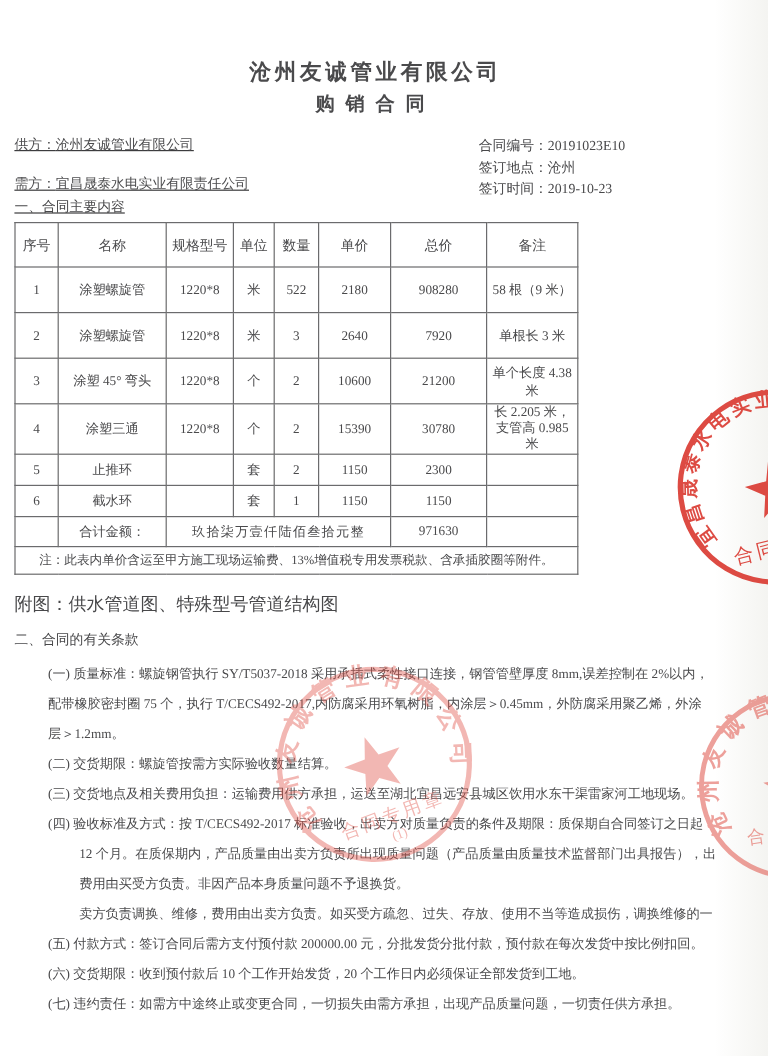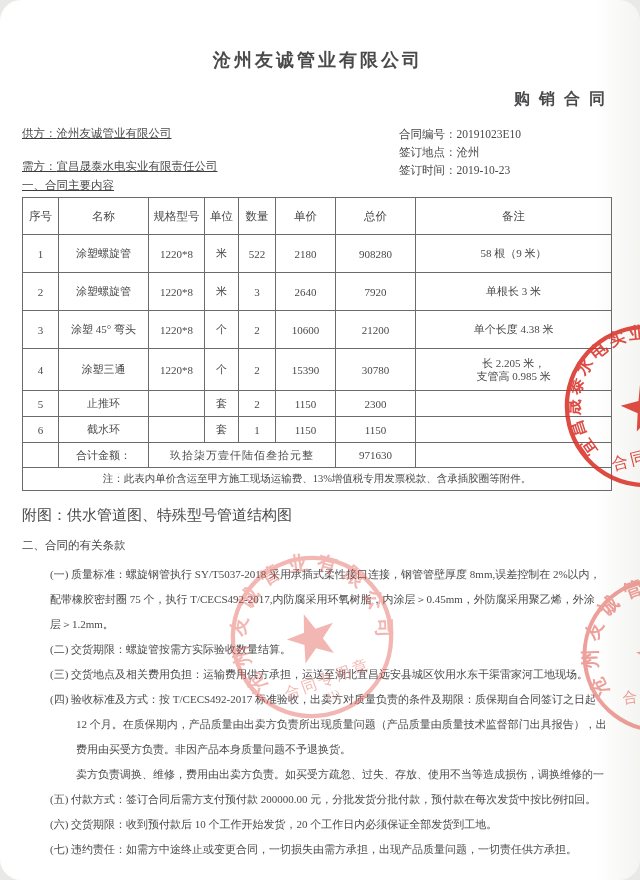--- a/index.html
+++ b/index.html
@@ -9,43 +9,42 @@
     font-family:"Liberation Serif","DejaVu Serif",serif;
     overflow:hidden;
   }
   .page{
     position:relative;
     width:640px;height:880px;
     background:linear-gradient(to right,#ffffff 0%,#ffffff 93%,#f4f4f1 100%);
     color:#3c3c3e;
     overflow:hidden;
     box-sizing:border-box;
-    padding:48px 26px 0 22px;
-    border-radius:21px;
+    padding:48px 26px 0 12px;
   }
   
   .company-title{
     text-align:center;font-size:18px;letter-spacing:3px;color:#4a4a4c;
     font-weight:600;
   }
   .doc-title{
-    text-align:right;font-size:16px;letter-spacing:9px;color:#4a4a4c;
-    margin-top:17px;font-weight:600;
+    text-align:center;font-size:16px;letter-spacing:9px;color:#4a4a4c;
+    margin-top:5px;font-weight:600;
   }
   
   .info-band{display:flex;justify-content:space-between;margin-top:15px;}
   .parties{font-size:11.5px;line-height:16px;text-decoration:underline;}
   .party-line{white-space:nowrap;color:#4c4c4e;}
   .party-line.second{margin-top:17px;}
   .sec1-title{margin-top:3px;font-size:11.5px;color:#48484a;}
   .meta{font-size:11.5px;line-height:18px;color:#48484a;width:215px;}
   .meta-line{white-space:nowrap;}
   
   table.items{
-    width:590px;border-collapse:collapse;margin-top:4px;
+    width:470px;border-collapse:collapse;margin-top:4px;
     font-size:11px;color:#4a4a4c;table-layout:fixed;
   }
   table.items td,table.items th{
     border:1px solid #6b6b6d;text-align:center;vertical-align:middle;
     padding:1px 2px;font-weight:normal;overflow:hidden;
   }
   table.items th{font-size:11.5px;}
   tr.hdr{height:37px;}
   tr.r-a{height:38px;}
   tr.r-b{height:42px;}

